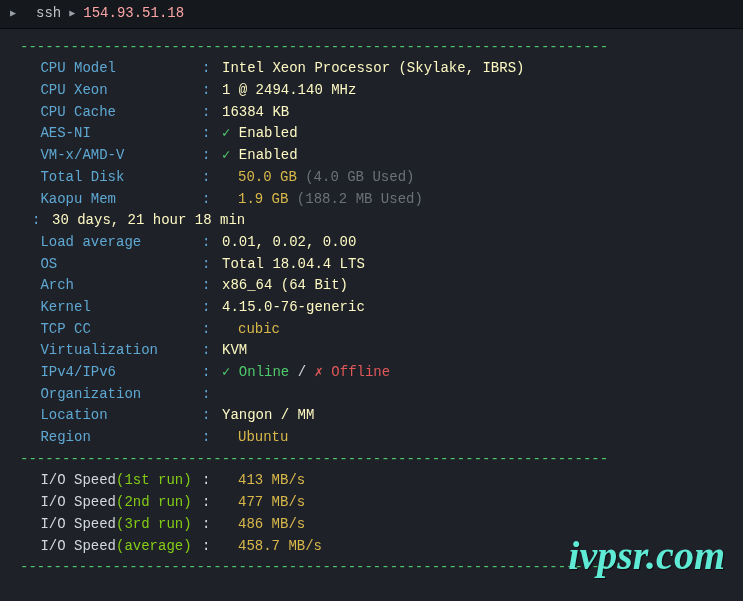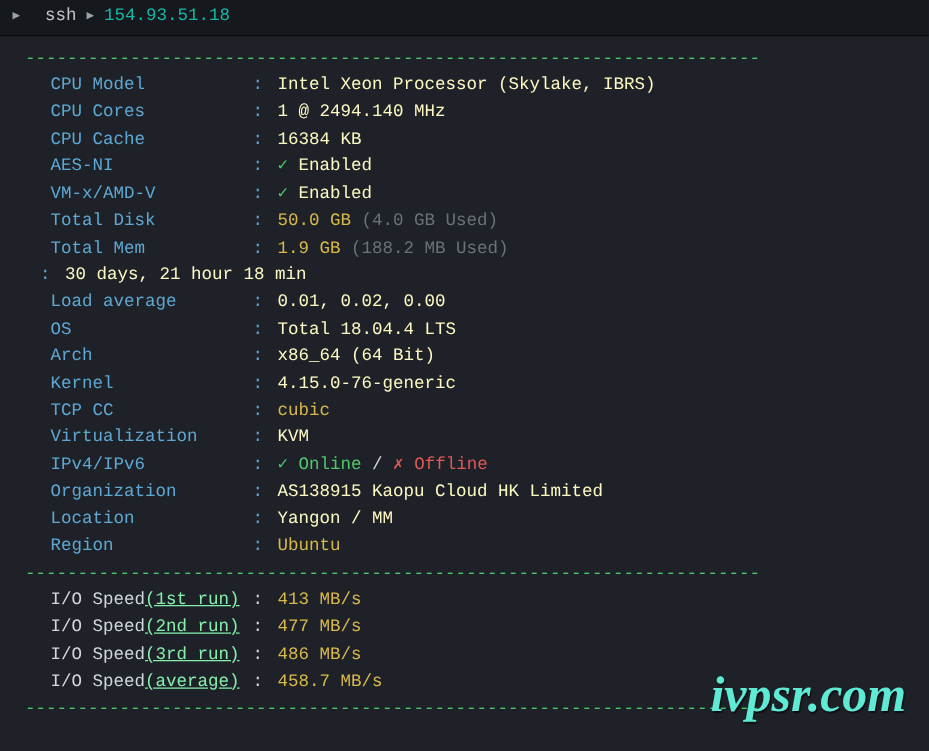--- a/index.html
+++ b/index.html
@@ -28,21 +28,21 @@
     }
     .tri {
       color: #9aa0a6;
       font-size: 10px;
     }
     .ssh-label {
       color: #c0c4c8;
       margin-left: 12px;
     }
     .ip {
-      color: #14b8a6;
+      color: #fca5a5;
     }
     .terminal {
       padding: 8px 0 0 0;
     }
     .divider {
       color: #4ec96b;
       white-space: nowrap;
       overflow: hidden;
       padding-left: 20px;
       letter-spacing: 0;
@@ -60,36 +60,36 @@
     .colon {
       color: #5fa8d3;
       width: 20px;
       display: inline-block;
     }
     .value {
       color: #fef9c3;
     }
     .value-yellow {
       color: #d9b84a;
+      margin-left: 16px;
     }
     .value-dim {
       color: #6a7178;
     }
     .check {
       color: #4ec96b;
     }
     .cross {
       color: #e05858;
     }
     .speed-label {
       color: #d4d8dc;
     }
     .speed-paren {
-      color: #86efac;
-      text-decoration: underline;
+      color: #84cc16;
     }
     .watermark {
       position: absolute;
       bottom: 14px;
       right: 18px;
       font-family: 'Times New Roman', serif;
       font-size: 40px;
       font-style: italic;
       font-weight: bold;
       color: #5eead4;
@@ -104,35 +104,35 @@
   <span class="tri">▶</span>
   <span class="ssh-label">ssh</span>
   <span class="tri">▶</span>
   <span class="ip">154.93.51.18</span>
 </div>
 
 <div class="terminal">
   <div class="divider">----------------------------------------------------------------------</div>
   <div id="info-rows">
       <div class="row"><span class="label"> CPU Model          </span><span class="colon">: </span><span class="value">Intel Xeon Processor (Skylake, IBRS)</span></div>
-      <div class="row"><span class="label"> CPU Cores          </span><span class="colon">: </span><span class="value">1 @ 2494.140 MHz</span></div>
+      <div class="row"><span class="label"> CPU Xeon          </span><span class="colon">: </span><span class="value">1 @ 2494.140 MHz</span></div>
       <div class="row"><span class="label"> CPU Cache          </span><span class="colon">: </span><span class="value">16384 KB</span></div>
       <div class="row"><span class="label"> AES-NI             </span><span class="colon">: </span><span class="check">✓ </span><span class="value">Enabled</span></div>
       <div class="row"><span class="label"> VM-x/AMD-V         </span><span class="colon">: </span><span class="check">✓ </span><span class="value">Enabled</span></div>
       <div class="row"><span class="label"> Total Disk         </span><span class="colon">: </span><span class="value-yellow">50.0 GB</span><span class="value-dim"> (4.0 GB Used)</span></div>
-      <div class="row"><span class="label"> Total Mem          </span><span class="colon">: </span><span class="value-yellow">1.9 GB</span><span class="value-dim"> (188.2 MB Used)</span></div>
+      <div class="row"><span class="label"> Kaopu Mem          </span><span class="colon">: </span><span class="value-yellow">1.9 GB</span><span class="value-dim"> (188.2 MB Used)</span></div>
       <div class="row"><span class="colon">: </span><span class="value">30 days, 21 hour 18 min</span></div>
       <div class="row"><span class="label"> Load average       </span><span class="colon">: </span><span class="value">0.01, 0.02, 0.00</span></div>
       <div class="row"><span class="label"> OS                 </span><span class="colon">: </span><span class="value">Total 18.04.4 LTS</span></div>
       <div class="row"><span class="label"> Arch               </span><span class="colon">: </span><span class="value">x86_64 (64 Bit)</span></div>
       <div class="row"><span class="label"> Kernel             </span><span class="colon">: </span><span class="value">4.15.0-76-generic</span></div>
       <div class="row"><span class="label"> TCP CC             </span><span class="colon">: </span><span class="value-yellow">cubic</span></div>
       <div class="row"><span class="label"> Virtualization     </span><span class="colon">: </span><span class="value">KVM</span></div>
       <div class="row"><span class="label"> IPv4/IPv6          </span><span class="colon">: </span><span class="check">✓ </span><span class="check">Online</span><span style="color: rgb(212, 216, 220);"> / </span><span class="cross">✗ </span><span class="cross">Offline</span></div>
-      <div class="row"><span class="label"> Organization       </span><span class="colon">: </span><span class="value">AS138915 Kaopu Cloud HK Limited</span></div>
+      <div class="row"><span class="label"> Organization       </span><span class="colon">: </span></div>
       <div class="row"><span class="label"> Location           </span><span class="colon">: </span><span class="value">Yangon / MM</span></div>
       <div class="row"><span class="label"> Region             </span><span class="colon">: </span><span class="value-yellow">Ubuntu</span></div>
     </div>
   <div class="divider">----------------------------------------------------------------------</div>
   <div id="io-rows">
       <div class="row"><span class="label"><span class="speed-label"> I/O Speed</span><span class="speed-paren">(1st run)</span><span> </span></span><span class="colon" style="color: rgb(212, 216, 220);">: </span><span class="value-yellow">413 MB/s</span></div>
       <div class="row"><span class="label"><span class="speed-label"> I/O Speed</span><span class="speed-paren">(2nd run)</span><span> </span></span><span class="colon" style="color: rgb(212, 216, 220);">: </span><span class="value-yellow">477 MB/s</span></div>
       <div class="row"><span class="label"><span class="speed-label"> I/O Speed</span><span class="speed-paren">(3rd run)</span><span> </span></span><span class="colon" style="color: rgb(212, 216, 220);">: </span><span class="value-yellow">486 MB/s</span></div>
       <div class="row"><span class="label"><span class="speed-label"> I/O Speed</span><span class="speed-paren">(average)</span><span> </span></span><span class="colon" style="color: rgb(212, 216, 220);">: </span><span class="value-yellow">458.7 MB/s</span></div>
     </div>

